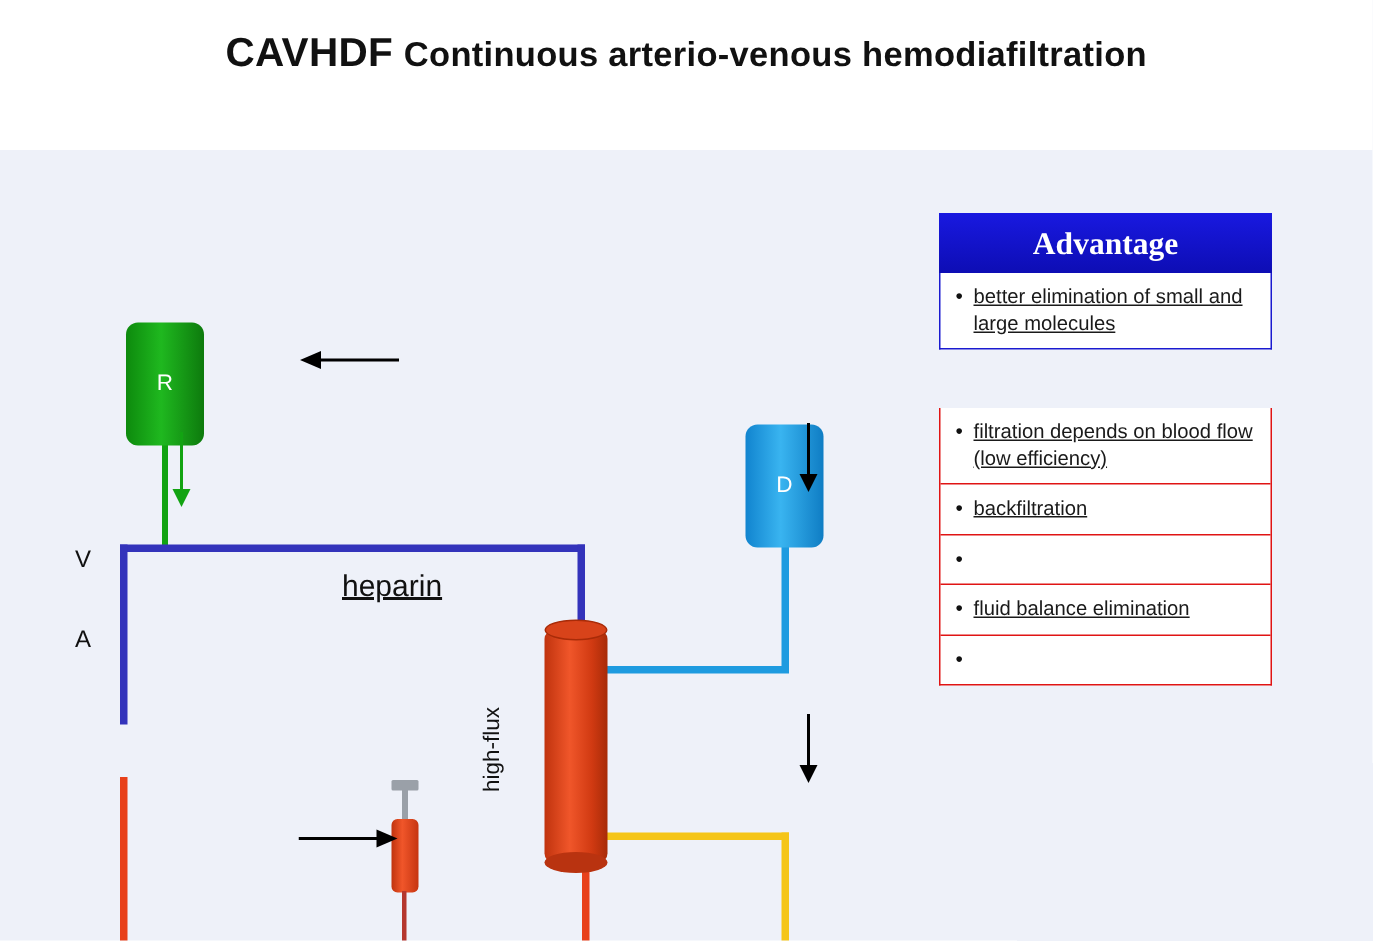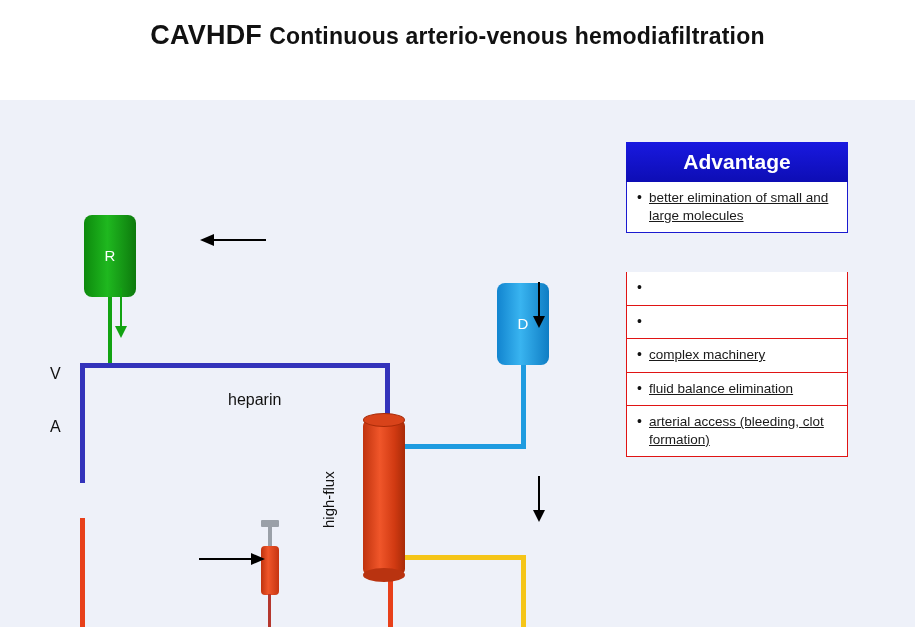--- a/index.html
+++ b/index.html
@@ -196,23 +196,24 @@
     border-radius: 4px;
   }
   .syringe-needle {
     position: absolute;
     left: 268px; top: 494px;
     width: 3px; height: 44px;
     background: #b5372e;
   }
   .heparin-label {
     position: absolute;
-    left: 228px; top: 291px;
-    font-size: 16px;
-    color: #111111;
+    left: 228px; top: 280px;
+    font-size: 20px;
+    color: #111111;
+    text-decoration: underline;
   }
 
   
   .av-label {
     position: absolute;
     font-size: 16px;
     color: #111111;
   }
   .label-v { left: 50px; top: 265px; }
   .label-a { left: 50px; top: 318px; }
@@ -231,21 +232,21 @@
   .panel-dis { left: 626px; top: 172px; }
   .panel-head {
     height: 40px;
     display: flex;
     align-items: center;
     justify-content: center;
     font-size: 21px;
     font-weight: bold;
     color: #ffffff;
   }
-  .head-blue { background: linear-gradient(to bottom, #1919e0, #0d0db4); }
+  .head-blue { background: linear-gradient(to bottom, #1919e0, #0d0db4); font-family: Liberation Serif, serif; }
   .head-red  { background: linear-gradient(to bottom, #f51414, #d40606); }
   .panel-body {
     background: #ffffff;
     border: 1px solid #1a1ad0;
     border-top: none;
     box-sizing: border-box;
   }
   .panel-body.red-border { border-color: #e01414; }
   .panel-item {
     display: flex;
@@ -353,33 +354,33 @@
           <span class="bullet">•</span>
           <span class="item-text">better elimination of small and large molecules</span>
         </div>
       </div>
     </div>
 
     <div class="panel panel-dis">
       <div class="panel-body red-border">
         <div class="panel-item">
           <span class="bullet">•</span>
-        </div>
-        <div class="panel-item">
-          <span class="bullet">•</span>
-        </div>
-        <div class="panel-item">
-          <span class="bullet">•</span>
-          <span class="item-text">complex machinery</span>
+          <span class="item-text">filtration depends on blood flow (low efficiency)</span>
+        </div>
+        <div class="panel-item">
+          <span class="bullet">•</span>
+          <span class="item-text">backfiltration</span>
+        </div>
+        <div class="panel-item">
+          <span class="bullet">•</span>
         </div>
         <div class="panel-item">
           <span class="bullet">•</span>
           <span class="item-text">fluid balance elimination</span>
         </div>
         <div class="panel-item">
           <span class="bullet">•</span>
-          <span class="item-text">arterial access (bleeding, clot formation)</span>
         </div>
       </div>
     </div>
 
   </div>
 </div>
 
 </body></html>

